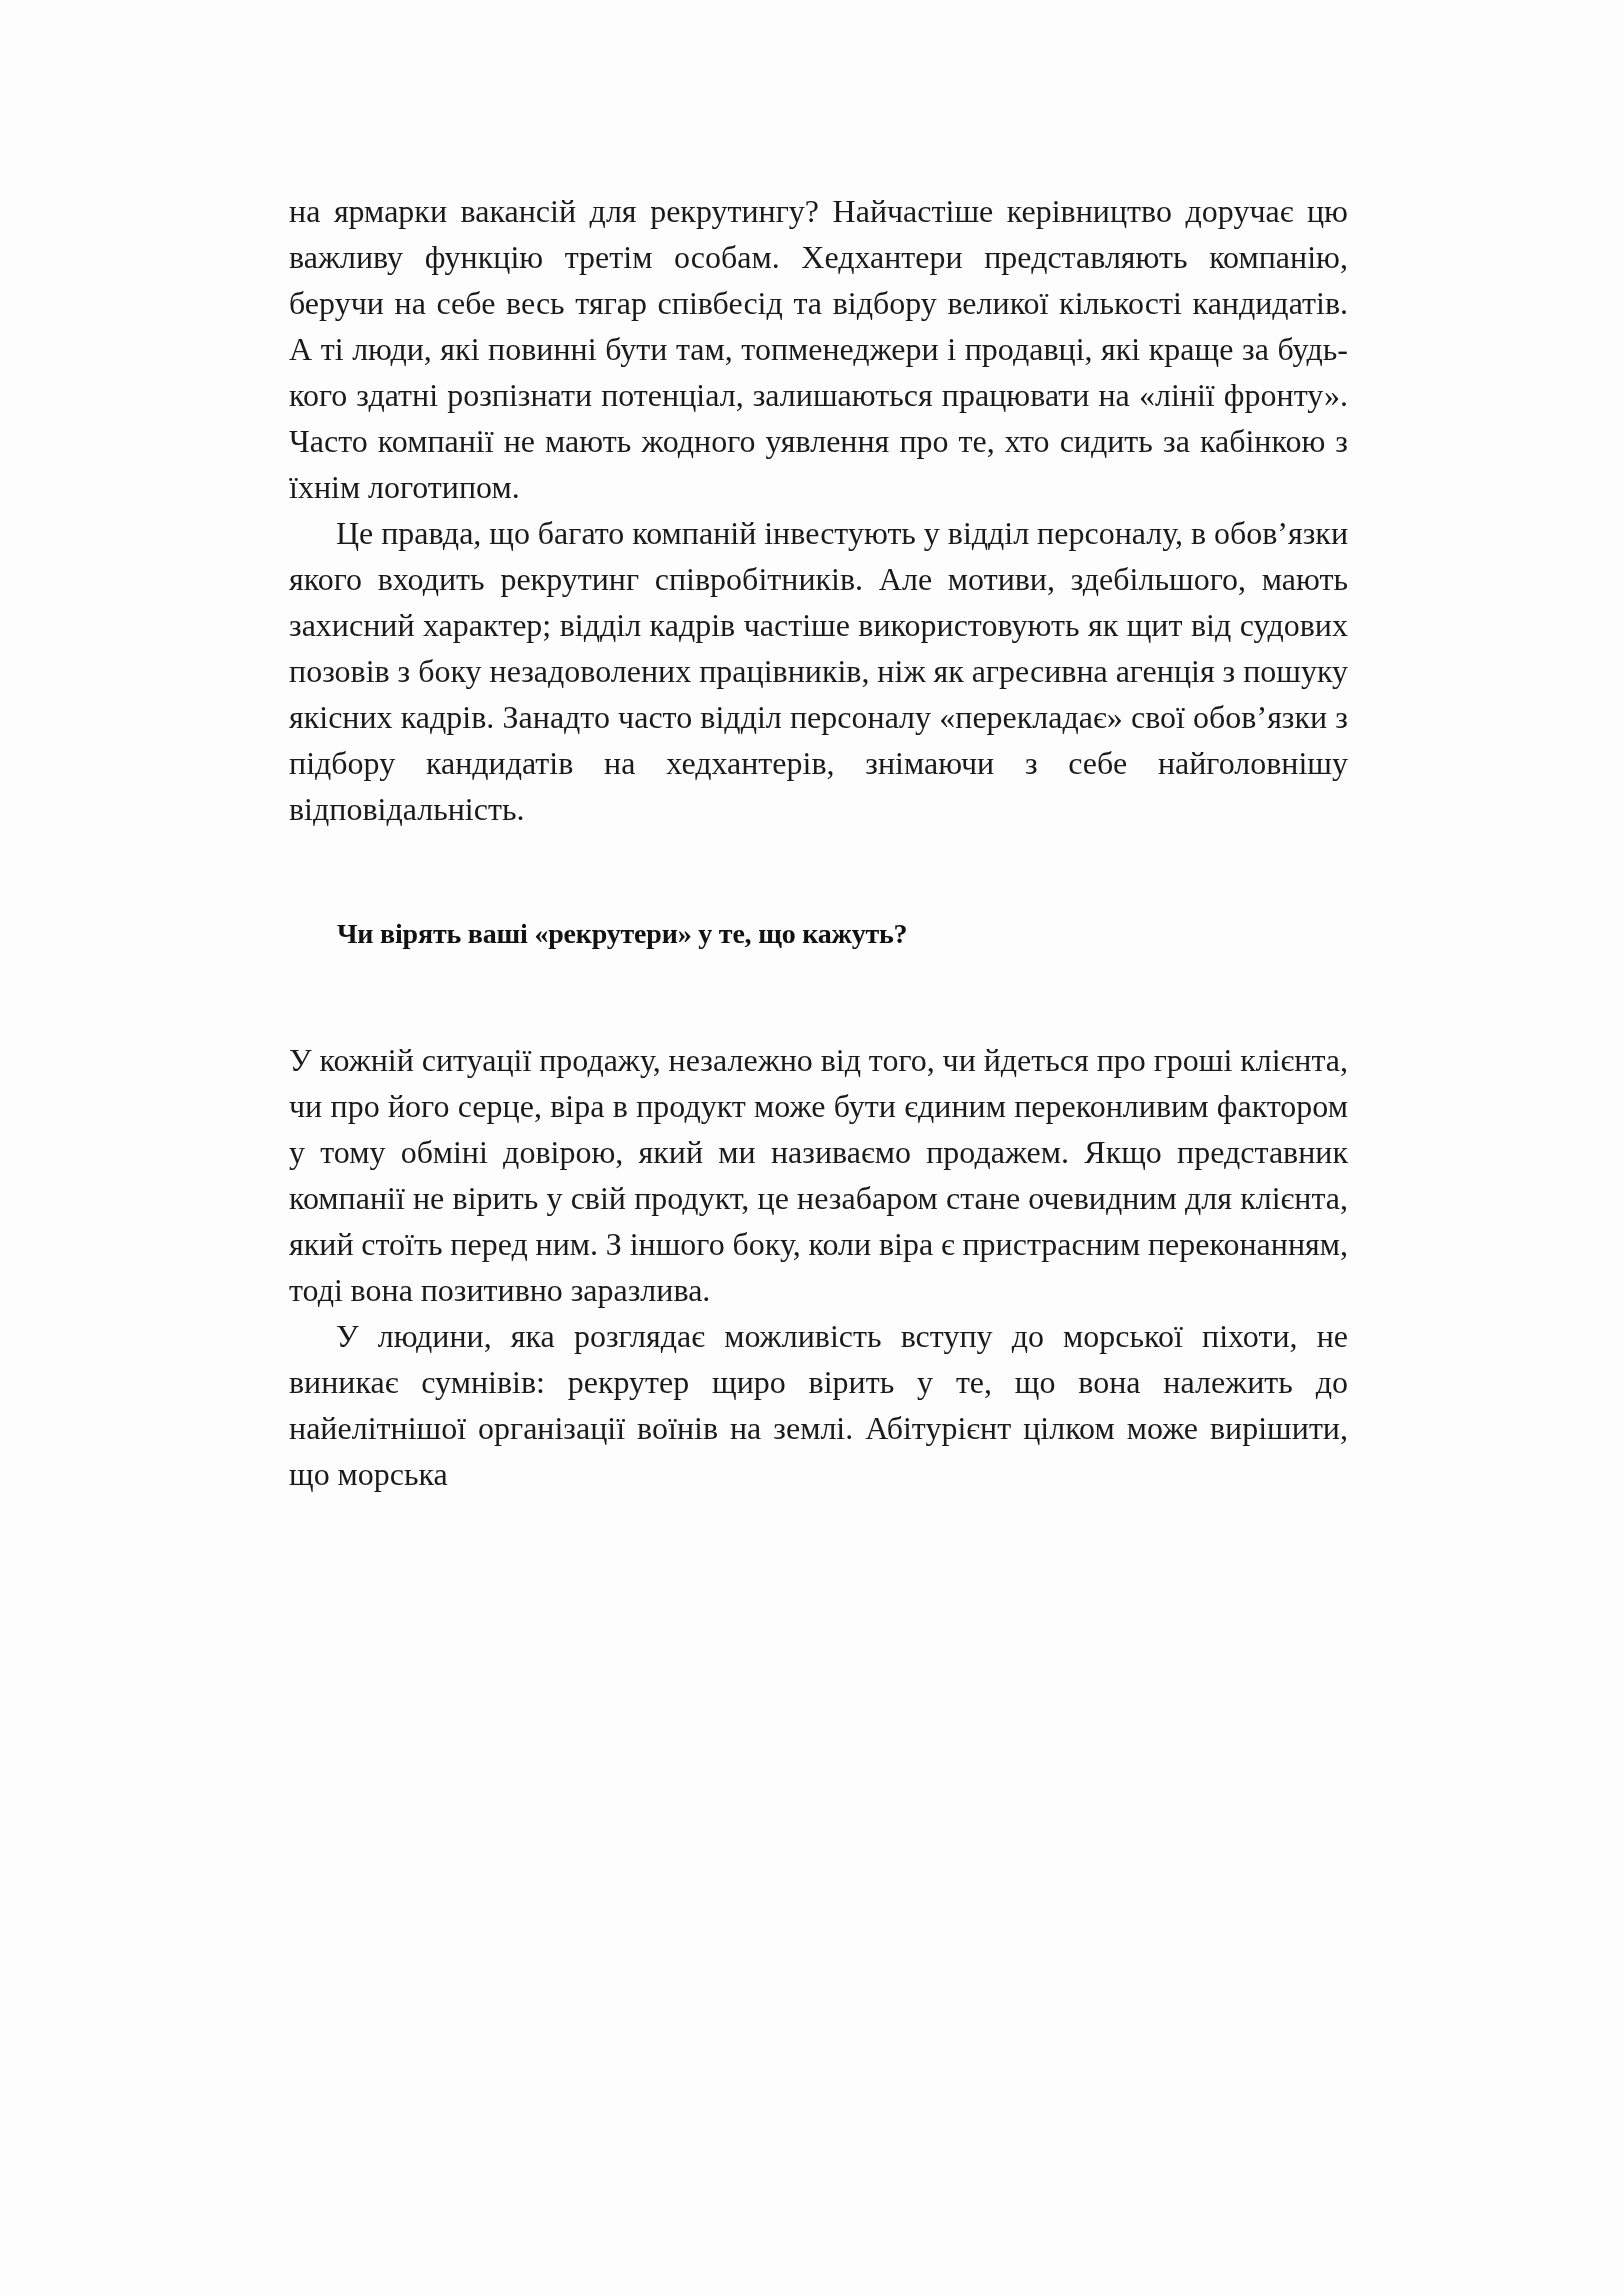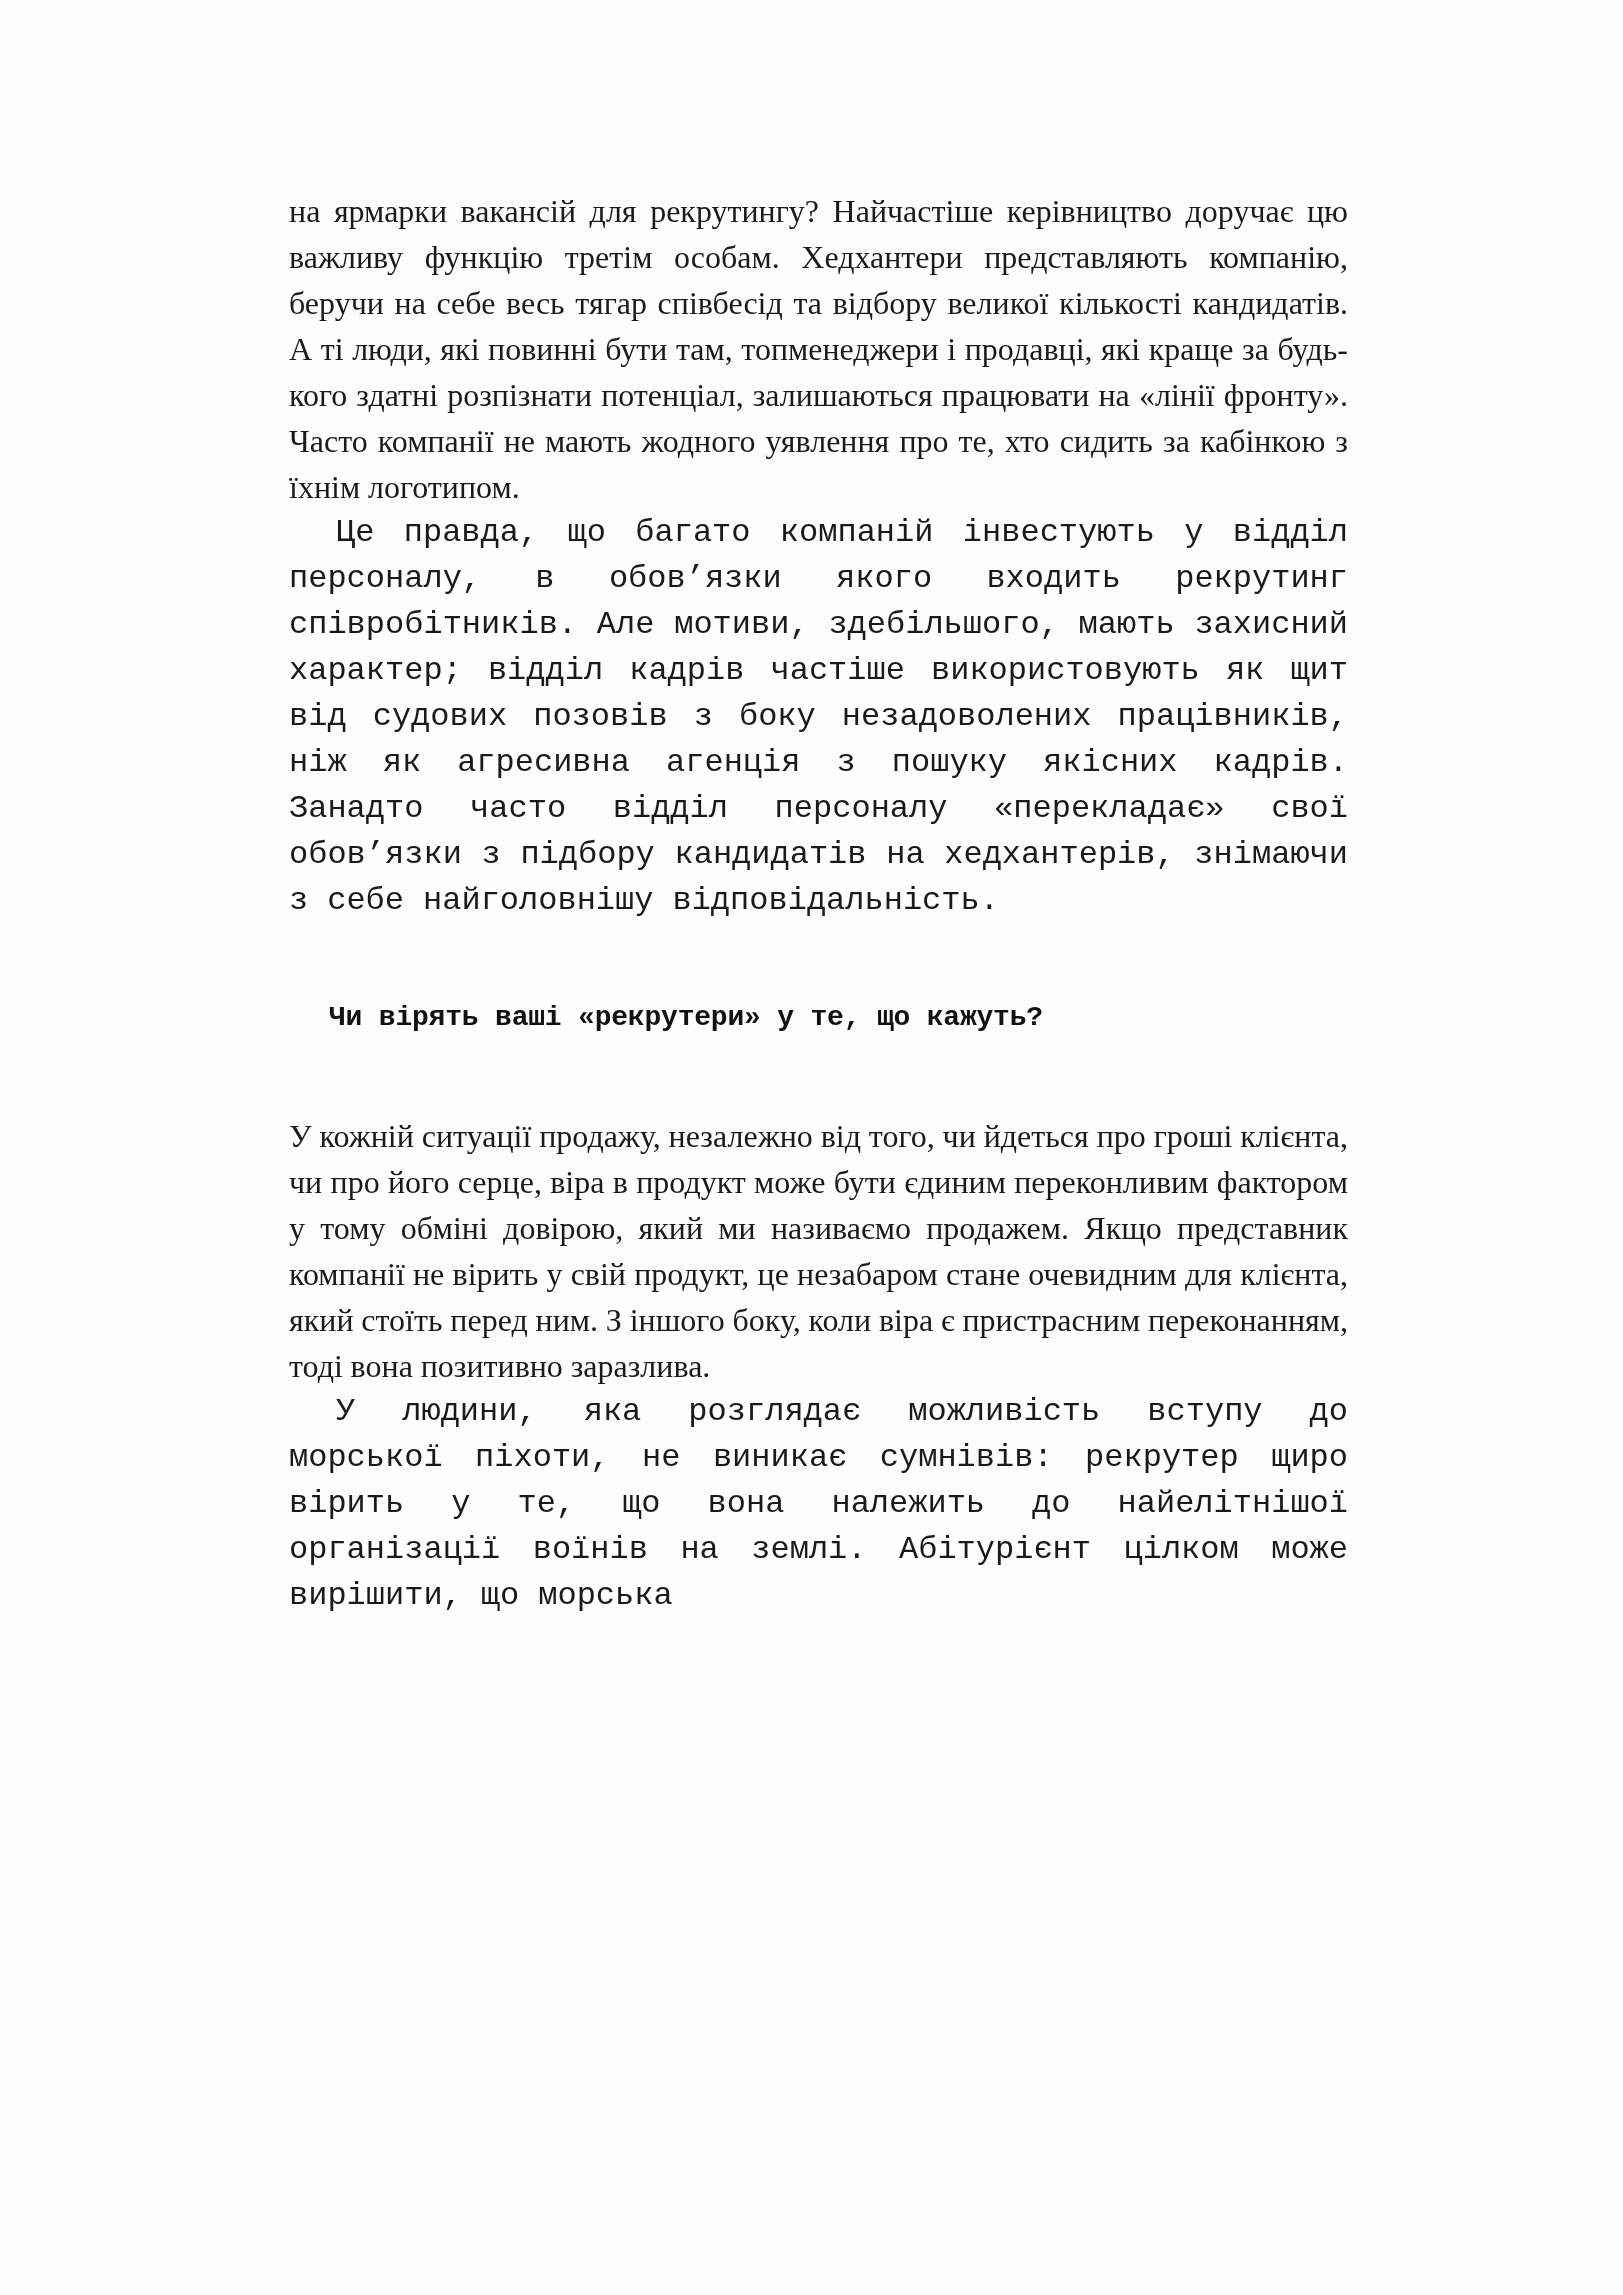--- a/index.html
+++ b/index.html
@@ -62,28 +62,27 @@
     font-size: 32px;
     line-height: 46px;
     color: #1a1a1a;
     text-align: justify;
     text-justify: inter-word;
     hyphens: manual;
     word-spacing: -0.2px;
   }
   p.body-par.indent {
     text-indent: 47px;
-    font-family: Liberation Mono, monospace;
   }
 
   
   .subhead {
-    margin: 4px;
+    margin: 12px;
     padding: 0;
-    font-family: Liberation Mono, monospace;
+    font-family: Liberation Serif, serif;
     font-weight: bold;
     font-size: 28px;
     line-height: 37px;
     color: #111111;
     text-indent: 0;
     padding-left: 36px;
     letter-spacing: -0.2px;
   }
   .gap-before-subhead { height: 71px; }
   .gap-after-subhead  { height: 73px; }

